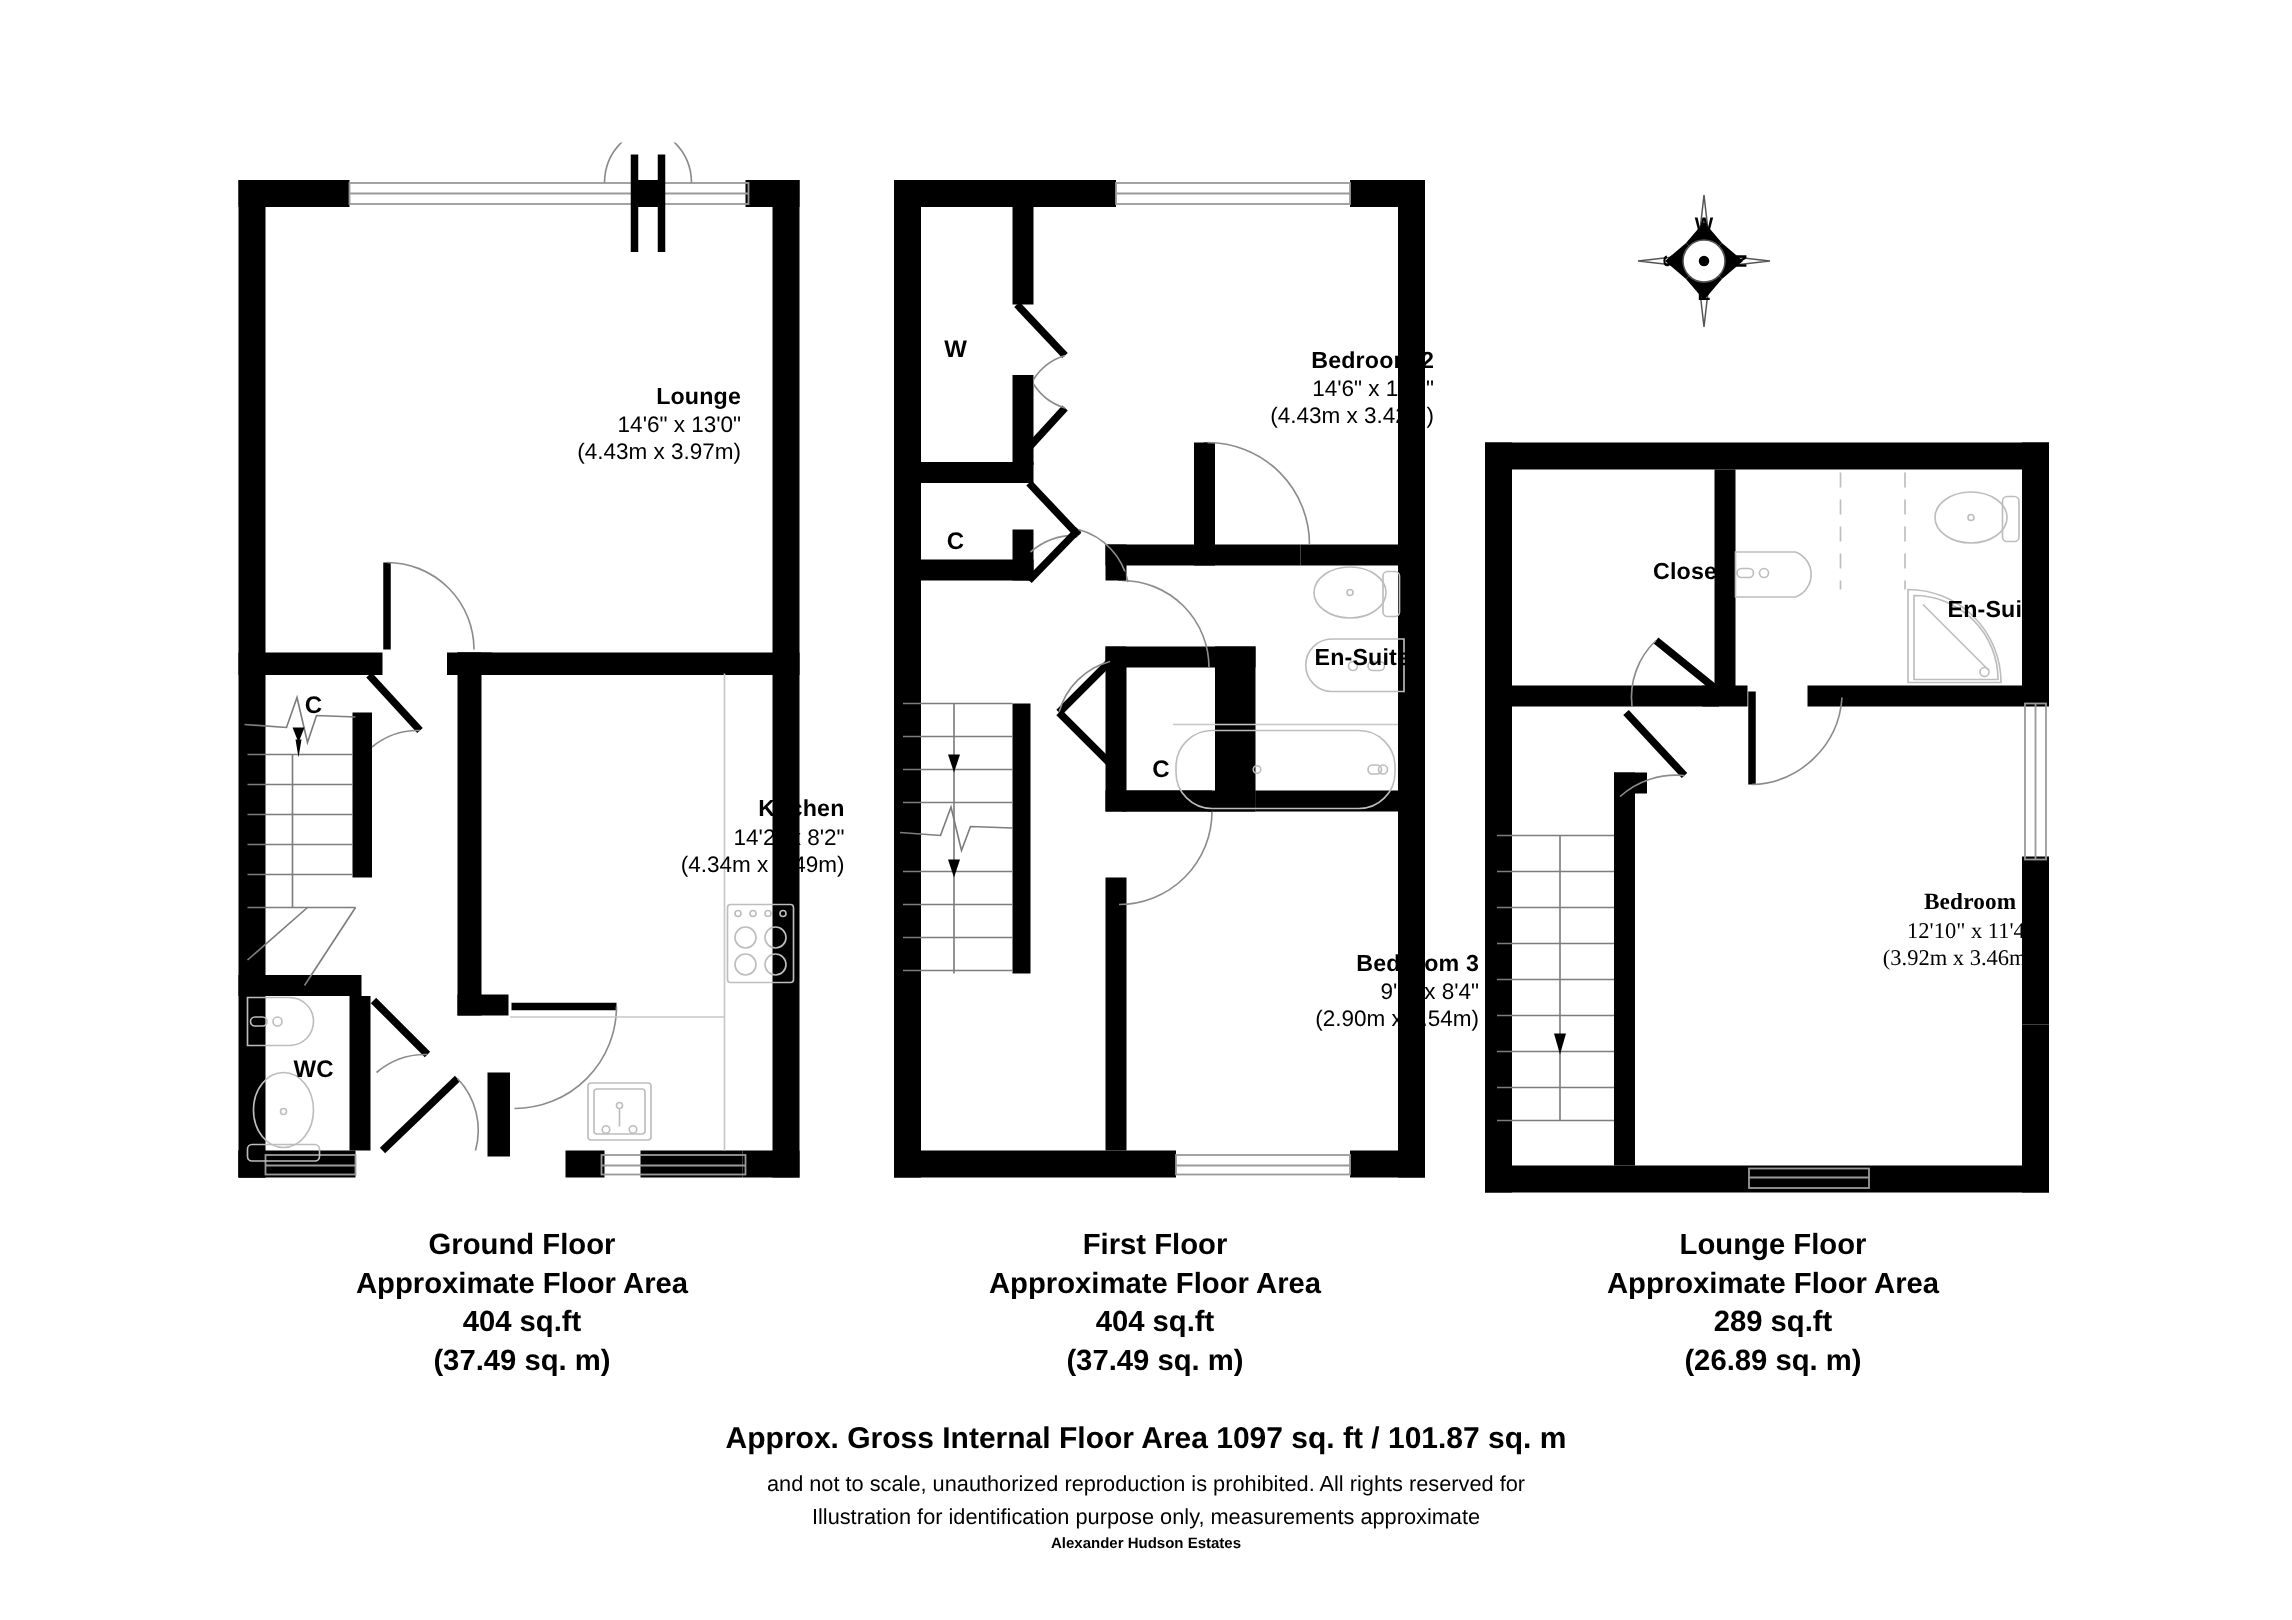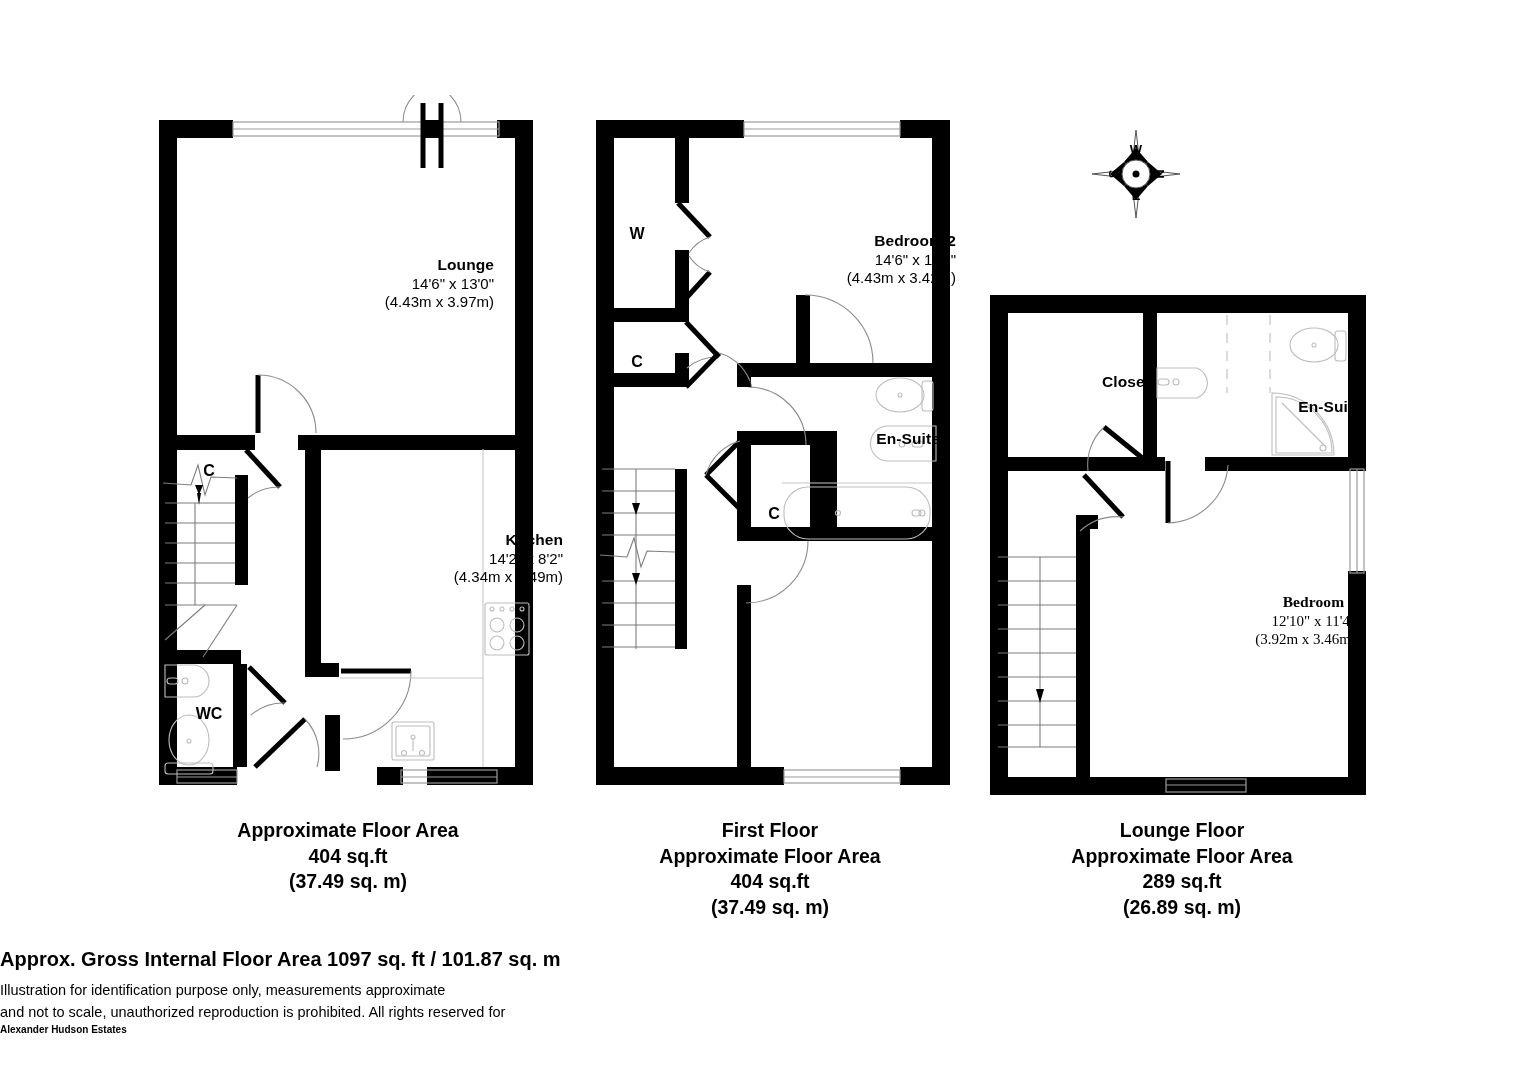--- a/index.html
+++ b/index.html
@@ -20,21 +20,21 @@
   .fix{fill:none;stroke:#bdbdbd;stroke-width:1.1;}
   .fix2{fill:none;stroke:#c7c7c7;stroke-width:1.1;}
 
   .lbl{position:absolute;text-align:right;line-height:1.22;}
   .rname{font-weight:bold;font-size:15.5px;letter-spacing:.1px;}
   .rdim{font-size:15px;}
   .tag{position:absolute;font-weight:bold;font-size:16px;text-align:center;}
 
   .floorcap{position:absolute;text-align:center;font-weight:bold;font-size:19.5px;line-height:1.32;width:460px;}
 
-  .footwrap{position:absolute;left:0;top:948px;width:1528px;text-align:left;}
+  .footwrap{position:absolute;left:0;top:948px;width:1528px;text-align:center;}
   .foot-main{font-weight:bold;font-size:20px;margin-bottom:9px;}
   .foot-sub{font-size:14.5px;line-height:1.5;}
   .foot-co{font-weight:bold;font-size:10px;}
 
   .compass{position:absolute;left:1090px;top:128px;width:92px;height:92px;}
 </style>
 </head>
 <body>
 
 <div class="canvas">
@@ -306,20 +306,25 @@
         <circle class="fix" cx="340" cy="418" r="3"></circle>
         <rect class="fix" x="330" y="415" width="9" height="6" rx="3"></rect>
       </g>
     </g>
   </svg>
 
   <div class="lbl" style="left:666px;top:232px;width:290px;">
     <div class="rname">Bedroom 2</div>
     <div class="rdim">14'6" x 11'3"</div>
     <div class="rdim">(4.43m x 3.42m)</div>
+  </div>
+  <div class="lbl" style="left:696px;top:634px;width:290px;">
+    <div class="rname">Bedroom 3</div>
+    <div class="rdim">9'6" x 8'4"</div>
+    <div class="rdim">(2.90m x 2.54m)</div>
   </div>
   <div class="lbl rname" style="left:760px;top:430px;width:180px;">En-Suite</div>
   <div class="tag" style="left:622px;top:225px;width:30px;">W</div>
   <div class="tag" style="left:622px;top:353px;width:30px;">C</div>
   <div class="tag" style="left:759px;top:505px;width:30px;">C</div>
 
   <svg class="plan" width="400" height="520" viewBox="0 0 400 520" style="left:980px;top:285px;">
     <g class="wall">
       <rect x="10" y="10" width="18" height="500"></rect>
       <rect x="368" y="10" width="18" height="174"></rect>
@@ -427,37 +432,38 @@
       <circle cx="46" cy="46" r="14" fill="#ffffff" stroke="#555" stroke-width="1"></circle>
       <circle cx="46" cy="46" r="3.5" fill="#000"></circle>
       <text x="46" y="26" font-size="13" font-weight="bold" font-family="'Liberation Sans', sans-serif" text-anchor="middle" fill="#000">W</text>
       <text x="69" y="50" font-size="13" font-weight="bold" font-family="'Liberation Sans', sans-serif" text-anchor="middle" fill="#000" transform="rotate(90 69 46)">N</text>
       <text x="46" y="72" font-size="13" font-weight="bold" font-family="'Liberation Sans', sans-serif" text-anchor="middle" fill="#000">E</text>
       <text x="24" y="50" font-size="13" font-weight="bold" font-family="'Liberation Sans', sans-serif" text-anchor="middle" fill="#000" transform="rotate(-90 24 46)">S</text>
     </svg>
   </div>
 
   <div class="floorcap" style="left:118px;top:818px;">
+    <div>Ground Floor</div>
     <div>Approximate Floor Area</div>
     <div>404 sq.ft</div>
     <div>(37.49 sq. m)</div>
   </div>
   <div class="floorcap" style="left:540px;top:818px;">
     <div>First Floor</div>
     <div>Approximate Floor Area</div>
     <div>404 sq.ft</div>
     <div>(37.49 sq. m)</div>
   </div>
   <div class="floorcap" style="left:952px;top:818px;">
     <div>Lounge Floor</div>
     <div>Approximate Floor Area</div>
     <div>289 sq.ft</div>
     <div>(26.89 sq. m)</div>
   </div>
 
   <div class="footwrap">
     <div class="foot-main">Approx. Gross Internal Floor Area 1097 sq. ft / 101.87 sq. m</div>
+    <div class="foot-sub">and not to scale, unauthorized reproduction is prohibited. All rights reserved for</div>
     <div class="foot-sub">Illustration for identification purpose only, measurements approximate</div>
-    <div class="foot-sub">and not to scale, unauthorized reproduction is prohibited. All rights reserved for</div>
     <div class="foot-co">Alexander Hudson Estates</div>
   </div>
 
 </div>
 
 </body></html>

